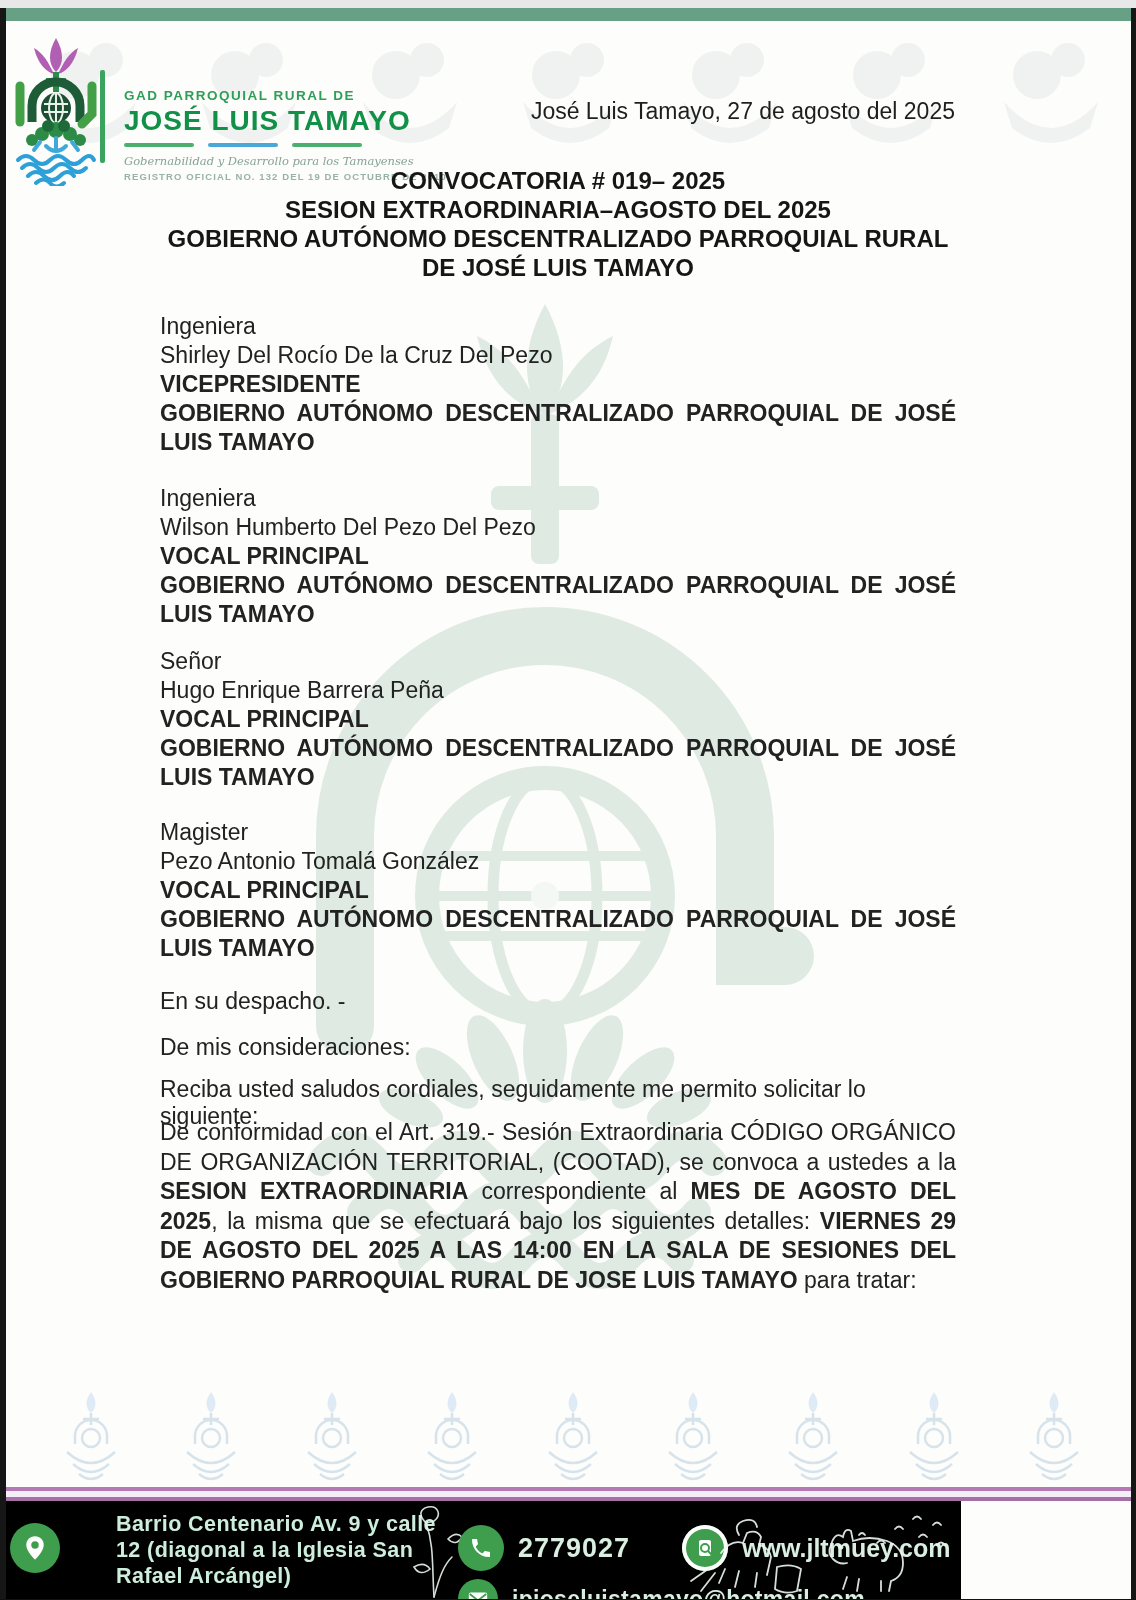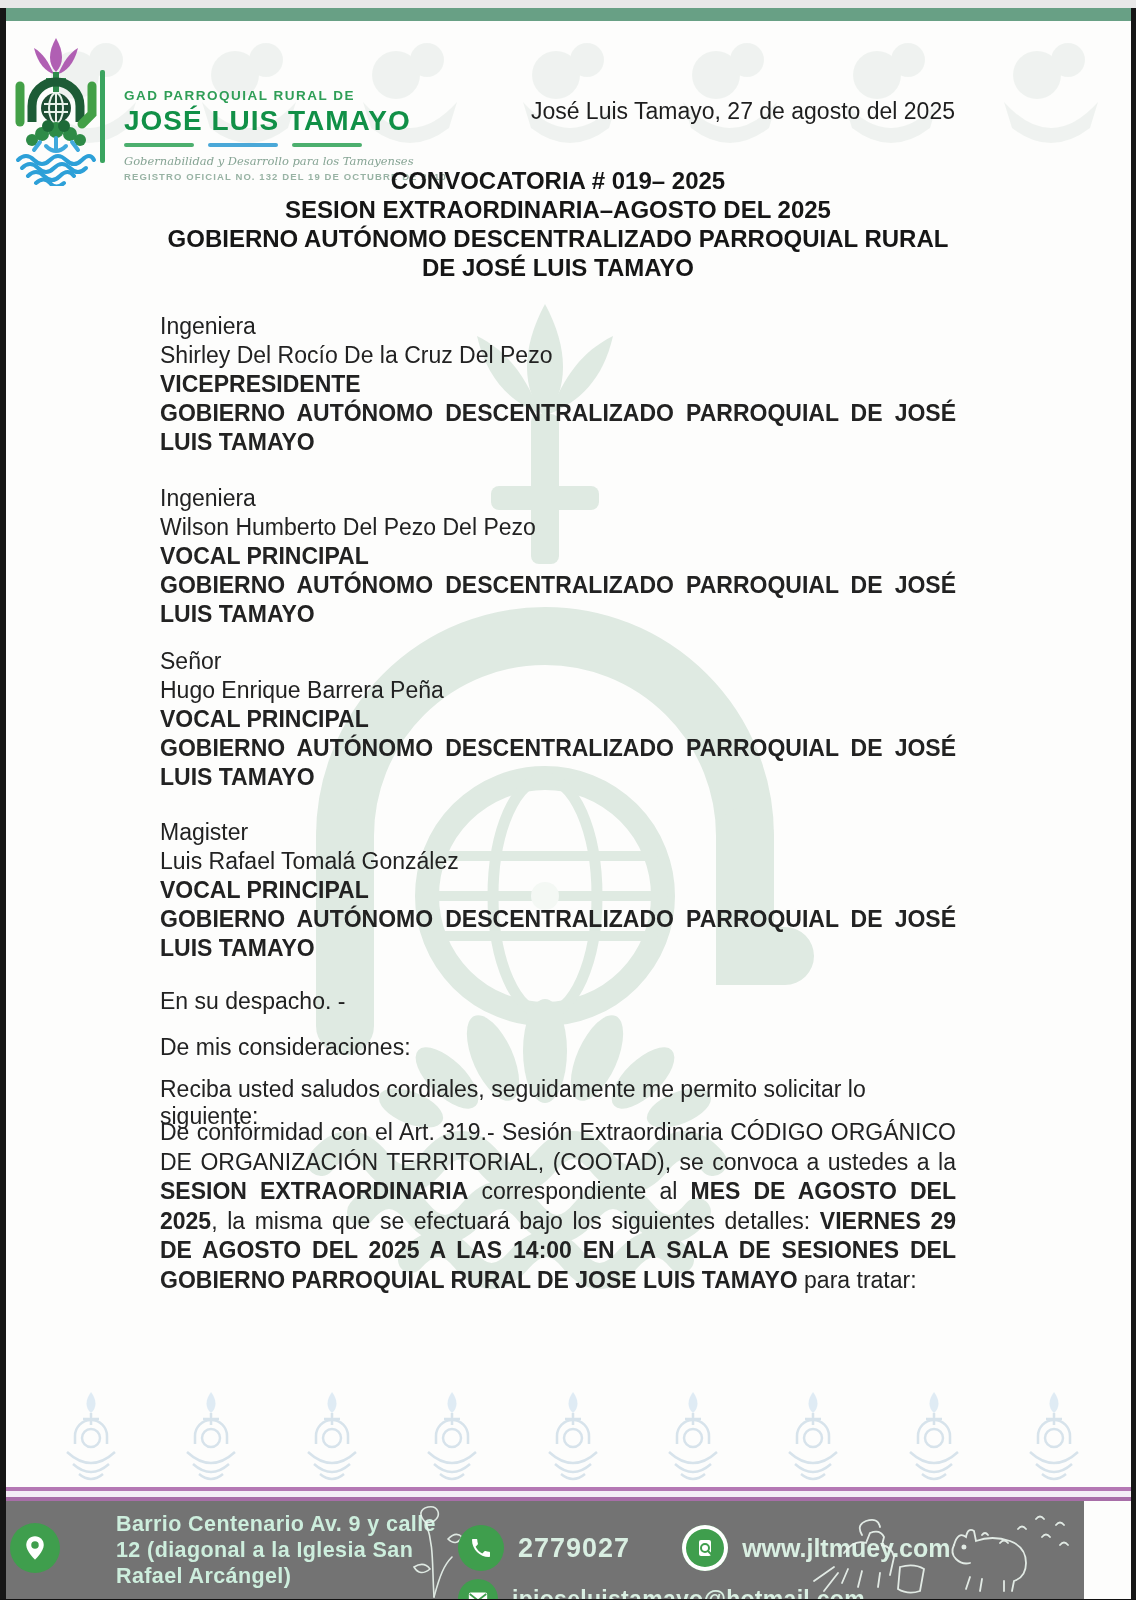--- a/index.html
+++ b/index.html
@@ -48,21 +48,21 @@
         text-align:justify;z-index:6;}
   .para .b{font-weight:700;}
 
   .bullet{position:absolute;left:168px;top:1300px;width:788px;display:flex;z-index:6;}
   .bullet .dot{width:9px;height:9px;border-radius:50%;background:#161616;margin:10px 0 0 0;flex:none;}
   .bullet .bt{margin-left:32px;font-size:23px;line-height:29.5px;text-align:justify;}
 
   
   .purple-band{position:absolute;left:6px;top:1479px;width:1125px;height:14px;z-index:10;
     background:linear-gradient(#b478b4 0 4px,#f4eef6 4px 10px,#a86ea8 10px 14px);}
-  .footer{position:absolute;left:6px;top:1493px;width:1078px;height:99px;background:#737373;z-index:11;overflow:hidden;}
+  .footer{position:absolute;left:6px;top:1493px;width:955px;height:99px;background:#000000;z-index:11;overflow:hidden;}
   .f-pin{position:absolute;left:4px;top:22px;}
   .f-address{position:absolute;left:110px;top:10px;width:330px;font-size:21.5px;line-height:26px;
              font-weight:700;color:#cdeedd;letter-spacing:.4px;}
   .f-flower{position:absolute;left:398px;top:4px;opacity:.9;}
   .icon-circle{width:46px;height:46px;border-radius:50%;background:#3f9e4d;display:flex;
                align-items:center;justify-content:center;flex:none;}
   .icon-circle.ring{box-shadow:inset 0 0 0 4px #fff;background:#3f9e4d;}
   .f-row{position:absolute;display:flex;align-items:center;gap:14px;color:#d9efe2;font-weight:700;}
   .f-row1{left:452px;top:24px;}
   .f-row2{left:452px;top:78px;}
@@ -231,21 +231,21 @@
     <div class="org">GOBIERNO AUTÓNOMO DESCENTRALIZADO PARROQUIAL DE JOSÉ LUIS TAMAYO</div>
   </div>
   <div class="recip" id="recip3">
     <div>Señor</div>
     <div>Hugo Enrique Barrera Peña</div>
     <div class="role">VOCAL PRINCIPAL</div>
     <div class="org">GOBIERNO AUTÓNOMO DESCENTRALIZADO PARROQUIAL DE JOSÉ LUIS TAMAYO</div>
   </div>
   <div class="recip" id="recip4">
     <div>Magister</div>
-    <div>Luis Rafael Tomalá González</div>
+    <div>Pezo Antonio Tomalá González</div>
     <div class="role">VOCAL PRINCIPAL</div>
     <div class="org">GOBIERNO AUTÓNOMO DESCENTRALIZADO PARROQUIAL DE JOSÉ LUIS TAMAYO</div>
   </div>
 
   <div class="line" id="desp">En su despacho. -</div>
   <div class="line" id="consid">De mis consideraciones:</div>
   <div class="line" id="reciba">Reciba usted saludos cordiales, seguidamente me permito solicitar lo siguiente:</div>
 
   <div class="para"><span>De conformidad con el Art. 319.- Sesión Extraordinaria CÓDIGO ORGÁNICO DE ORGANIZACIÓN TERRITORIAL, (COOTAD), se convoca a ustedes a la </span><span class="b">SESION EXTRAORDINARIA</span><span> correspondiente al </span><span class="b">MES DE AGOSTO DEL 2025</span><span>, la misma que se efectuará bajo los siguientes detalles: </span><span class="b">VIERNES 29 DE AGOSTO DEL 2025 A LAS 14:00 EN LA SALA DE SESIONES DEL GOBIERNO PARROQUIAL RURAL DE JOSE LUIS TAMAYO</span><span> para tratar:</span></div>
 

